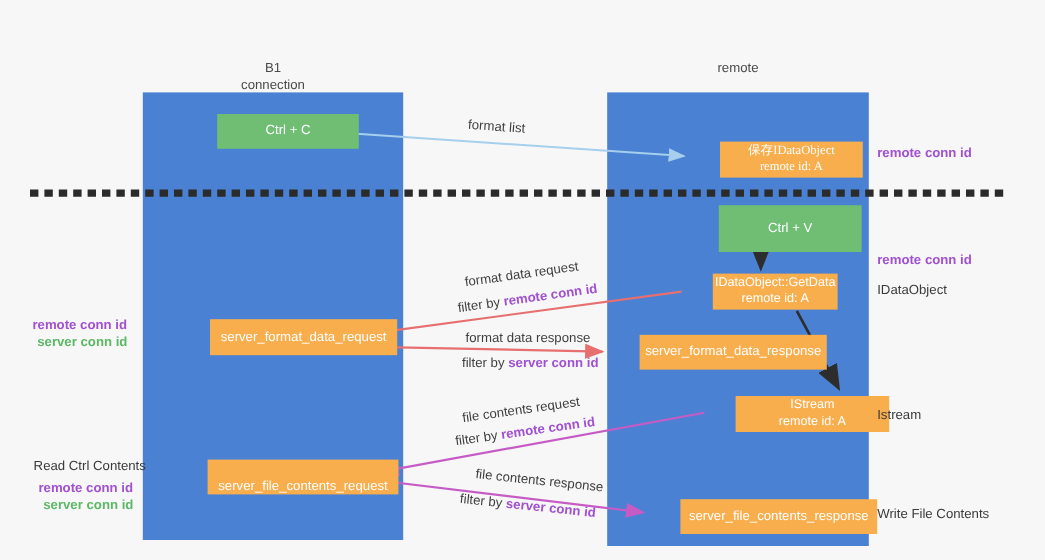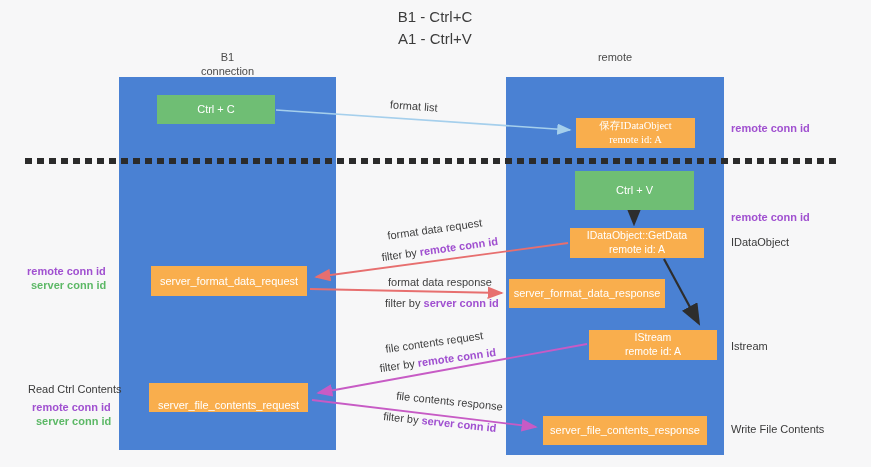--- a/index.html
+++ b/index.html
@@ -13,45 +13,41 @@
   .title{position:absolute; left:285px; top:6px; width:300px; text-align:center;
          font-size:15px; line-height:1.45; color:var(--text-ink);}
   .chead{position:absolute; text-align:center; font-size:11px; line-height:1.3; color:#4a4a4a;}
   .chead.left{left:119px; top:50px; width:217px;}
   .chead.right{left:506px; top:50px; width:218px;}
   .column{position:absolute; background:var(--column-blue);}
   .column.left{left:119px; top:77px; width:217px; height:373px;}
   .column.right{left:506px; top:77px; width:218px; height:378px;}
   svg.overlay{position:absolute; left:0; top:0; width:871px; height:467px; pointer-events:none;}
   .node{position:absolute; display:flex; flex-direction:column; align-items:center; justify-content:center;
-        color:#ffffff; font-size:11px; line-height:1.3; text-align:center; white-space:nowrap;}
+        color:#ffffff; font-size:11px; line-height:1.3; text-align:center; white-space:nowrap;margin-left:24px;}
   .node.green{background:var(--box-green);}
   .node.orange{background:var(--box-orange);}
   .node .l{font-size:10.5px;}
   .slabel{position:absolute; font-size:11px; color:#3a3a3a; white-space:nowrap; line-height:1.25;}
   .purple{color:var(--text-purple); font-weight:bold;}
   .greent{color:var(--text-green); font-weight:bold;}
   .alabel{position:absolute; font-size:11px; color:#3f3f3f; white-space:nowrap; text-align:center;}
   .mk-blue{fill:var(--arrow-lightblue);} .mk-red{fill:var(--arrow-red);}
   .mk-mag{fill:var(--arrow-magenta);} .mk-blk{fill:var(--arrow-black);}
   .ln-blue{stroke:var(--arrow-lightblue); stroke-width:1.6;}
   .ln-red{stroke:var(--arrow-red); stroke-width:1.8;}
   .ln-mag{stroke:var(--arrow-magenta); stroke-width:1.8;}
   .ln-blk{stroke:var(--arrow-black); stroke-width:2.2;}
   .ln-dash{stroke:var(--dash-ink); stroke-width:6; stroke-dasharray:7 5;}
 </style>
 </head>
 <body>
 
 <div class="stage">
 
-  <div class="title">
-    <div>B1 - Ctrl+C</div>
-    <div>A1 - Ctrl+V</div>
-  </div>
 
   <div class="chead left">
     <div>B1</div>
     <div>connection</div>
   </div>
   <div class="chead right">
     <div>remote</div>
   </div>
 
   <div class="column left"></div>
@@ -88,21 +84,21 @@
 
   <div class="node orange" style="left:576px; top:118px; width:119px; height:30px;font-family:Liberation Serif, serif;">
     <div class="l">保存IDataObject</div>
     <div class="l">remote id: A</div>
   </div>
 
   <div class="node green" style="left:575px; top:171px; width:119px; height:39px;">
     <div>Ctrl + V</div>
   </div>
 
-  <div class="node orange" style="left:570px; top:228px; width:134px; height:30px;">
+  <div class="node orange" style="left:570px; top:228px; width:104px; height:30px;">
     <div class="l">IDataObject::GetData</div>
     <div class="l">remote id: A</div>
   </div>
 
   <div class="node orange" style="left:151px; top:266px; width:156px; height:30px;">
     <div>server_format_data_request</div>
   </div>
 
   <div class="node orange" style="left:509px; top:279px; width:156px; height:29px;">
     <div>server_format_data_response</div>

